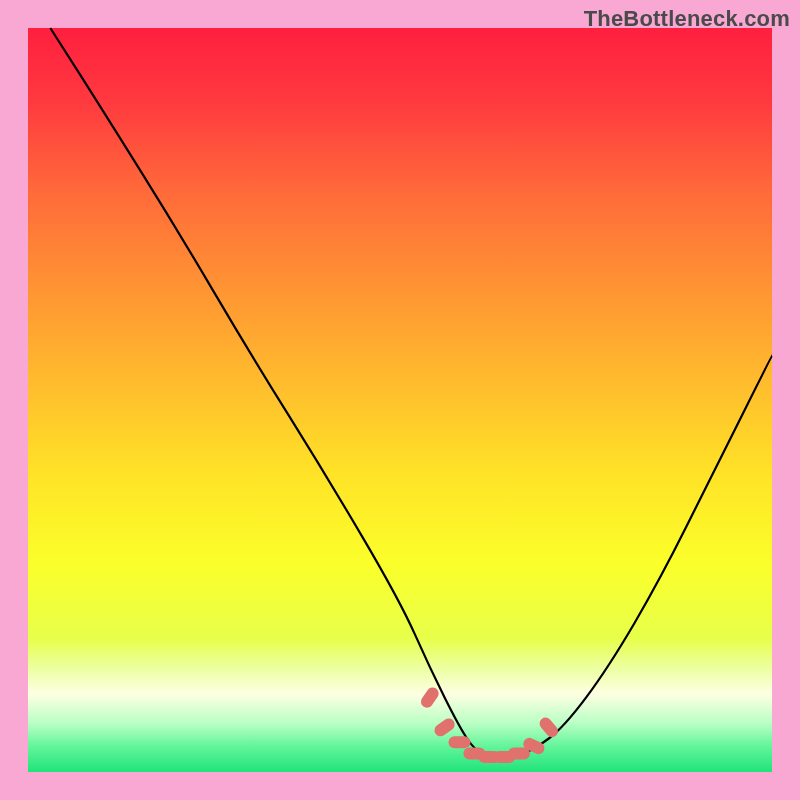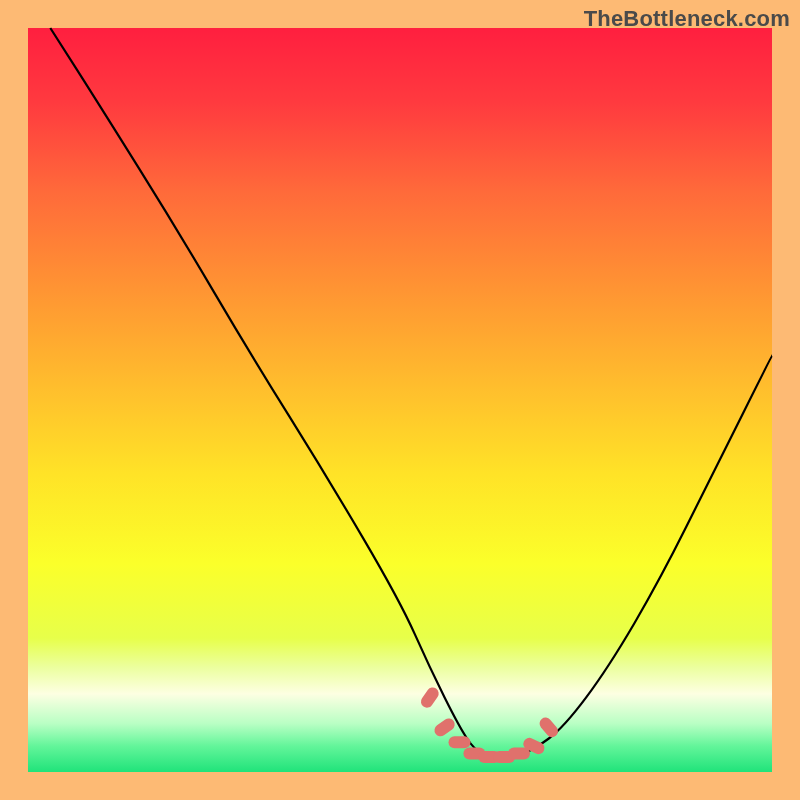--- a/index.html
+++ b/index.html
@@ -7,21 +7,21 @@
     padding: 0;
     width: 800px;
     height: 800px;
     background: #000;
     overflow: hidden;
     font-family: Arial, Helvetica, sans-serif;
   }
   .frame {
     width: 800px;
     height: 800px;
-    background: #fdba74;
+    background: #f9a8d4;
     position: relative;
   }
   .watermark {
     position: absolute;
     top: 6px;
     right: 10px;
     color: #4a4a4a;
     font-size: 22px;
     font-weight: 600;
     letter-spacing: 0.2px;

